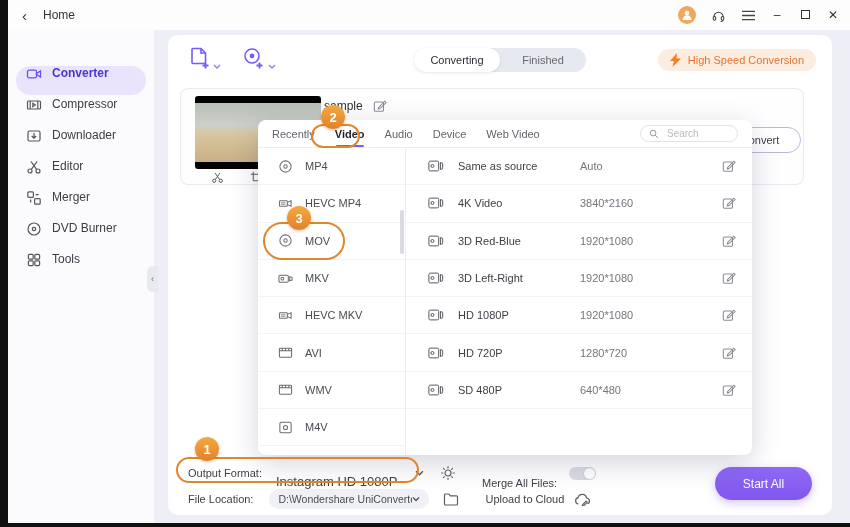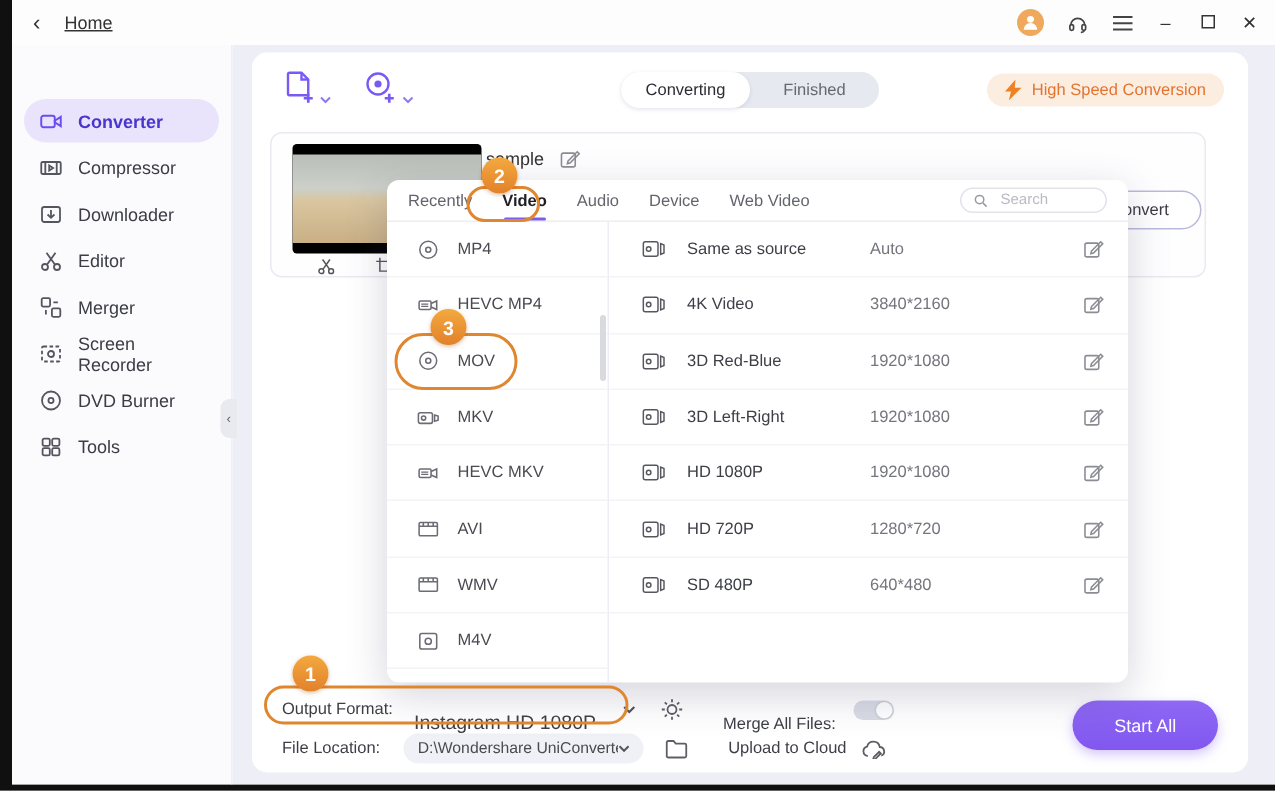--- a/index.html
+++ b/index.html
@@ -4,30 +4,30 @@
 <style>
   * { margin:0; padding:0; box-sizing:border-box; }
   html,body { width:850px; height:527px; }
   body { font-family:"Liberation Sans","DejaVu Sans",sans-serif; background:#000; position:relative; overflow:hidden; }
   .screen { position:absolute; inset:0; background:#101010; }
   .window { position:absolute; left:8px; top:0; right:0; bottom:4px; background:#fff; overflow:hidden; }
 
   
   .titlebar { position:absolute; left:0; top:0; right:0; height:30px; background:#fdfdfe; display:flex; align-items:center; }
   .back-btn { margin-left:14px; font-size:15px; color:#333; line-height:1; cursor:default; }
-  .home-label { margin-left:16px; font-size:12px; color:#333;text-decoration:underline; }
+  .home-label { margin-left:16px; font-size:12px; color:#333; }
   .tb-right { position:absolute; right:10px; top:0; height:30px; display:flex; align-items:center; gap:14px; }
   .avatar { width:18px; height:18px; border-radius:50%; background:#f0a95c; display:flex; align-items:center; justify-content:center; overflow:hidden; }
   .tb-icon { width:16px; height:16px; color:#444; display:flex; align-items:center; justify-content:center; }
   .win-ctl { font-size:12px; color:#333; width:14px; text-align:center; }
   .maxi { width:9px; height:9px; border:1.2px solid #333; display:inline-block; }
 
   
   .sidebar { position:absolute; left:0; top:30px; width:147px; bottom:0; background:#fbfbfd; border-right:1px solid #efeff5; padding-top:36px; display:flex; flex-direction:column; gap:2px; }
-  .side-item { height:29px; margin:0 8px; display:flex; align-items:center; gap:10px; padding:0 10px; border-radius:15px; font-size:12px; color:#3c3c46; }
+  .side-item { height:29px; margin:0 8px; display:flex; gap:10px; padding:0 10px; border-radius:15px; font-size:12px; color:#3c3c46; }
   .side-item .ic { width:16px; height:16px; color:#55555f; flex:0 0 16px; }
   .side-item.active { background:#e9e4fb; color:#4a36cf; font-weight:bold; }
   .side-item.active .ic { color:#6a4df0; }
   .collapse-tab { position:absolute; left:139px; top:266px; width:11px; height:26px; background:#e9e9f0; border-radius:6px 0 0 6px; display:flex; align-items:center; justify-content:center; font-size:9px; color:#666; z-index:3; }
 
   
   .main { position:absolute; left:147px; top:30px; right:0; bottom:0; background:#edeef6; }
   .panel { position:absolute; left:13px; top:5px; right:18px; bottom:8px; background:#fff; border-radius:10px; }
 
   
@@ -177,29 +177,20 @@
               <rect x="1.8" y="1.8" width="5.6" height="5.6" rx="1"></rect>
               <rect x="8.6" y="8.6" width="5.6" height="5.6" rx="1"></rect>
               <path d="M9.6 4.6h3M4.6 9.6v3"></path>
             </svg>
           </span>
       <span>Merger</span>
     </div>
     <div class="side-item">
       <span class="ic">
             <svg viewBox="0 0 16 16" fill="none" stroke="currentColor" stroke-width="1.2">
-              <rect x="2" y="3" width="12" height="10" rx="1" stroke-dasharray="2.4 1.6"></rect>
-              <circle cx="8" cy="8" r="2"></circle>
-            </svg>
-          </span>
-      <span>Screen Recorder</span>
-    </div>
-    <div class="side-item">
-      <span class="ic">
-            <svg viewBox="0 0 16 16" fill="none" stroke="currentColor" stroke-width="1.2">
               <circle cx="8" cy="8" r="6"></circle>
               <circle cx="8" cy="8" r="1.7"></circle>
             </svg>
           </span>
       <span>DVD Burner</span>
     </div>
     <div class="side-item">
       <span class="ic">
             <svg viewBox="0 0 16 16" fill="none" stroke="currentColor" stroke-width="1.2">
               <rect x="2.4" y="2.4" width="4.8" height="4.8" rx="1"></rect>

